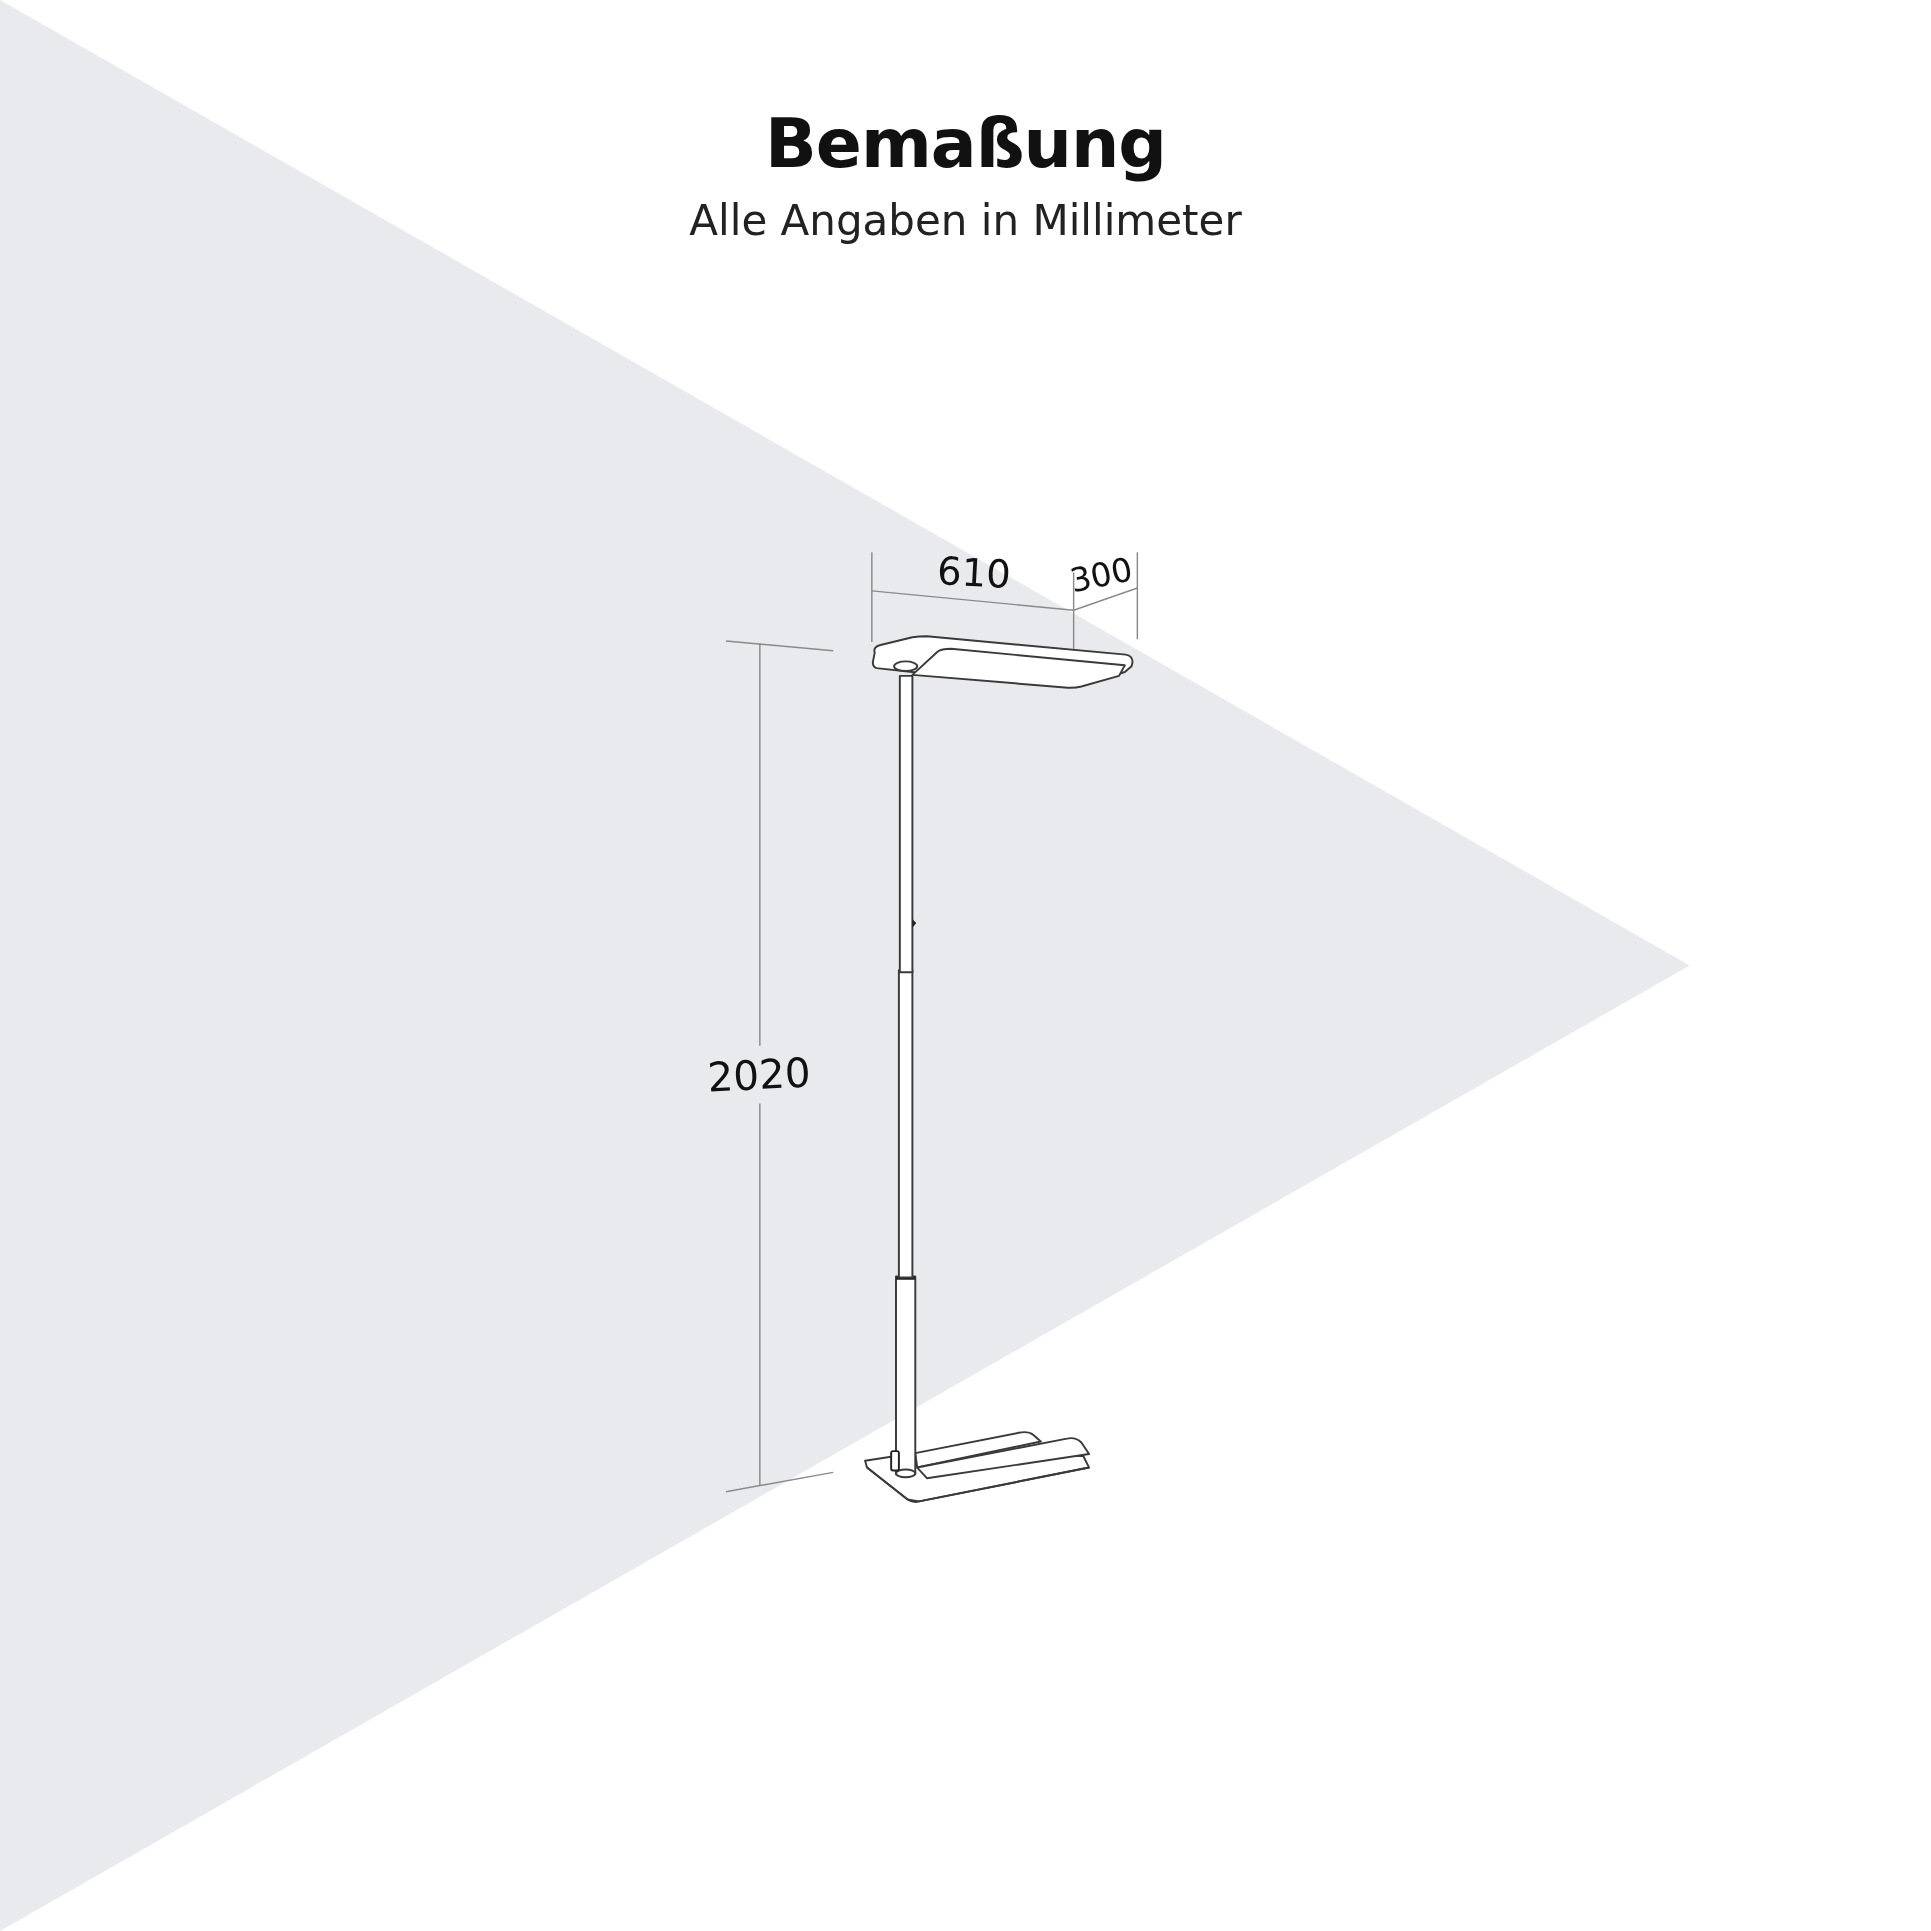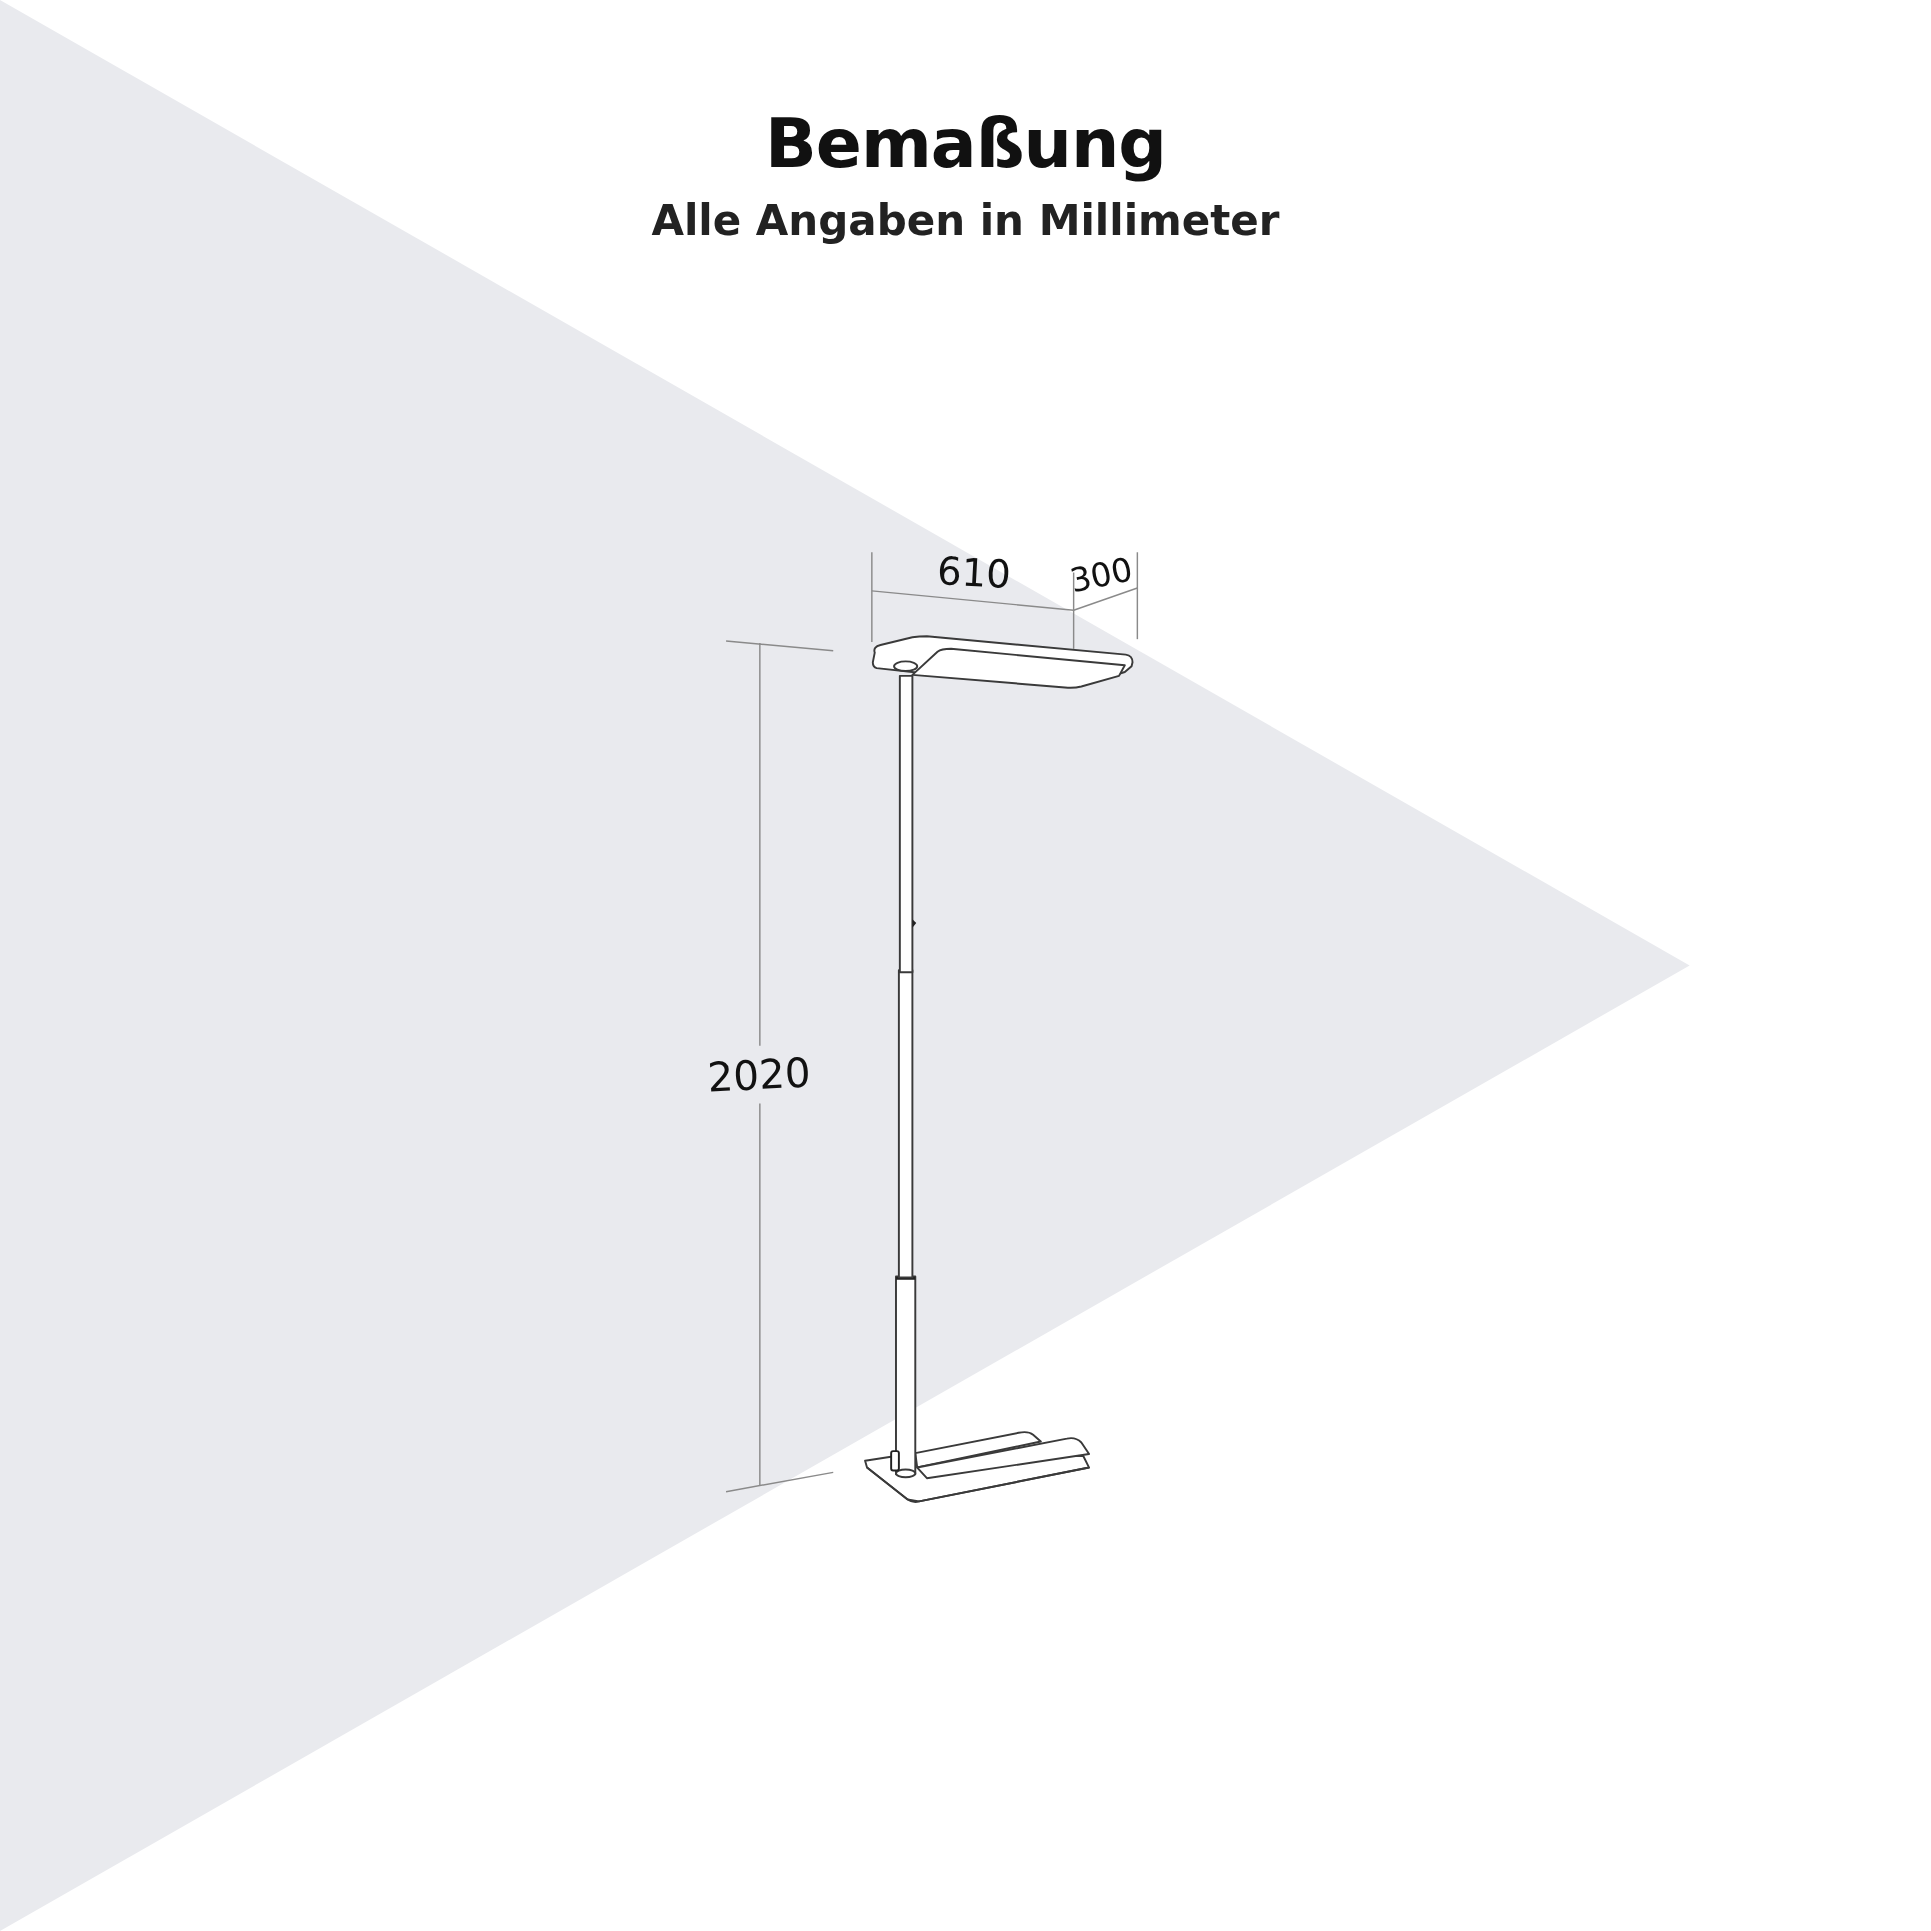--- a/index.html
+++ b/index.html
@@ -6,21 +6,21 @@
     body { width: 1931px; height: 1931px; position: relative; overflow: hidden; }
     #stage { position: absolute; left: 0; top: 0; width: 1931px; height: 1931px; }
     .title {
       position: absolute; left: 0; width: 1931px; top: 104px;
       text-align: center; font-family: "DejaVu Sans", sans-serif;
       font-weight: bold; font-size: 68px; color: #111111; letter-spacing: -1px;
     }
     .subtitle {
       position: absolute; left: 0; width: 1931px; top: 196px;
       text-align: center; font-family: "DejaVu Sans", sans-serif;
-      font-weight: bold; font-size: 42px; color: #222222;
+      font-weight: normal; font-size: 42px; color: #222222;
     }
     .dimtext { font-family: "DejaVu Sans", sans-serif; fill: #111111; }
     .outline { fill: #ffffff; stroke: #3a3a3a; stroke-width: 2; stroke-linejoin: round; }
     .dimline { stroke: #8a8a8a; stroke-width: 1.5; fill: none; }
   </style>
 </head>
 <body>
 
 <div id="stage">
   <svg width="1931" height="1931" viewBox="0 0 2000 2000" xmlns="http://www.w3.org/2000/svg">

